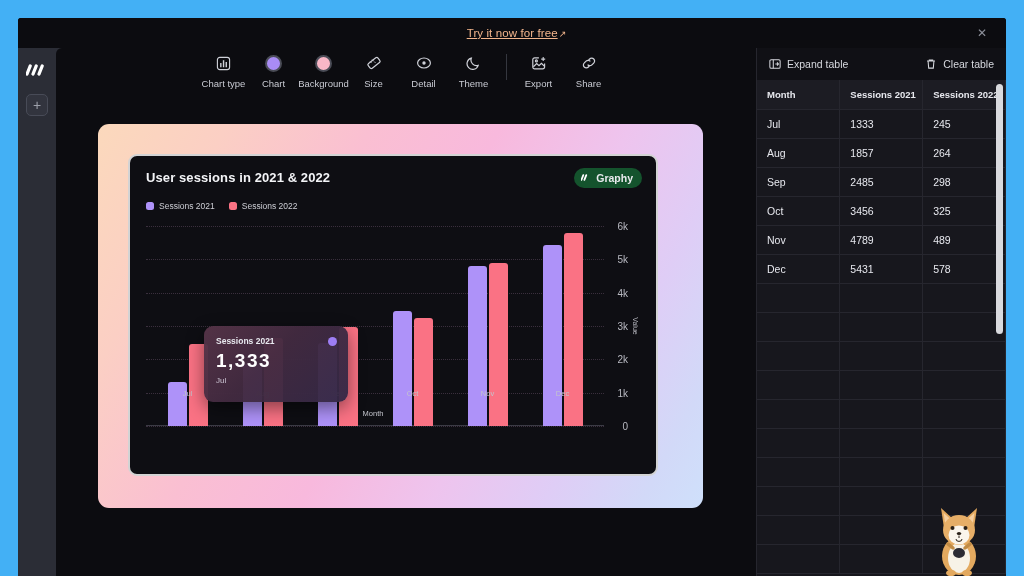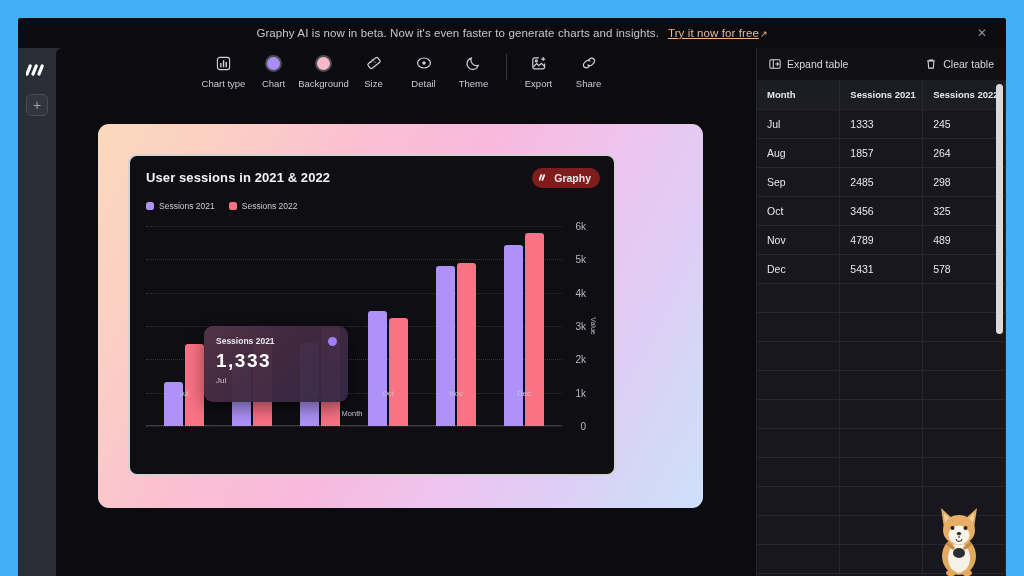--- a/index.html
+++ b/index.html
@@ -88,32 +88,32 @@
   
   .frame {
     position: absolute; left: 42px; top: 76px; width: 605px; height: 384px;
     border-radius: 11px;
     background: linear-gradient(118deg,
         #fbd9bc 0%, #fbcfc4 16%, #fabfd2 34%, #f8b9dd 50%,
         #eec4ee 66%, #dfcdf6 80%, #d2d9f8 92%, #cfe0fb 100%);
     padding: 30px 26px 30px 30px;
   }
   .card {
-    position: absolute; left: 30px; top: 30px; width: 488px; height: 322px;
+    position: absolute; left: 30px; top: 30px; width: 530px; height: 322px;
     background: #0e0e13; border-radius: 9px;
     border: 2px solid rgba(255,255,255,.82);
     overflow: hidden;
   }
   .card-title {
     position: absolute; left: 16px; top: 14px;
     color: #f3f4f7; font-size: 13px; font-weight: bold; letter-spacing: .1px;
   }
   .watermark {
     position: absolute; right: 14px; top: 12px;
-    background: #7f1d1d; border-radius: 11px;
+    background: #14532d; border-radius: 11px;
     padding: 4px 9px 4px 7px;
     display: flex; align-items: flex-start; gap: 3px;
     color: #e9eaee; font-size: 10.5px; font-weight: bold;
   }
   .legend {
     position: absolute; left: 16px; top: 45px;
     display: flex; gap: 14px; align-items: center;
   }
   .legend .item { display: flex; align-items: center; gap: 5px; }
   .legend .dot { width: 8px; height: 8px; border-radius: 2.5px; }
@@ -222,21 +222,20 @@
   
   .mascot { position: absolute; right: 18px; bottom: 0; width: 58px; height: 78px; }
 </style>
 </head>
 <body>
 
 <div class="screen">
  <div class="window">
 
   <div class="promo">
-    <span class="txt">Graphy AI is now in beta. Now it's even faster to generate charts and insights.</span>
     <span class="cta">
       <span>Try it now for free</span><span class="arrow">↗</span>
     </span>
     <span class="promo-close">✕</span>
   </div>
 
   <div class="app">
 
     <div class="rail">
       <div class="rail-logo">

